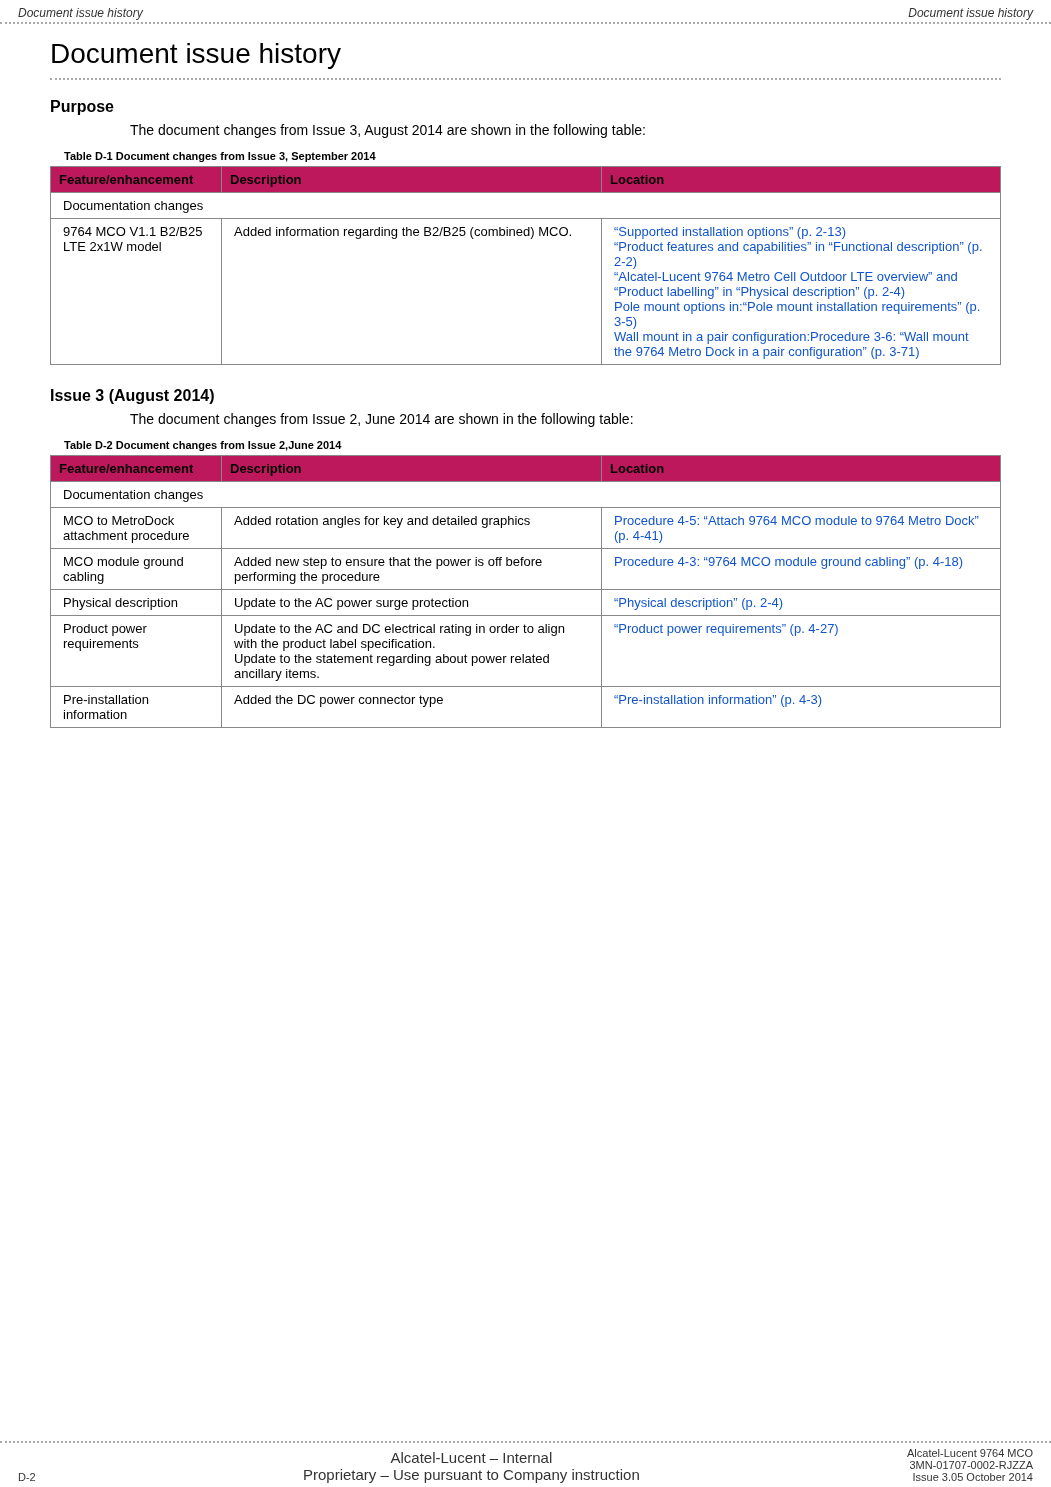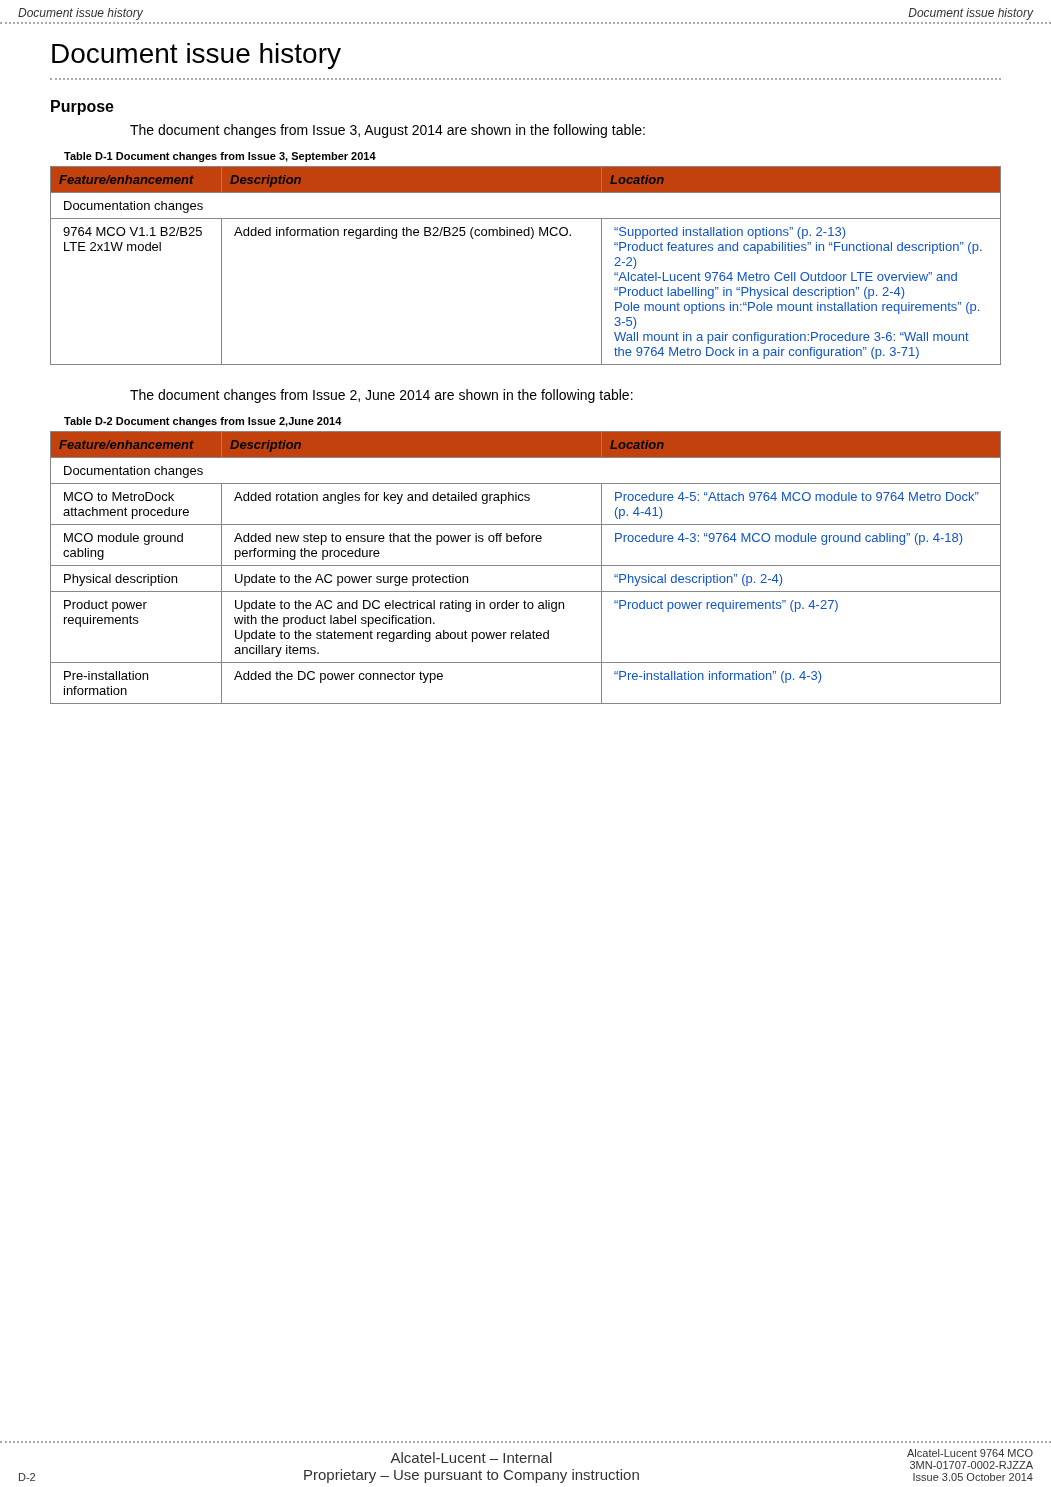--- a/index.html
+++ b/index.html
@@ -81,27 +81,26 @@
     }
 
     table.doc-table {
       width: 100%;
       border-collapse: collapse;
       margin-bottom: 22px;
       font-size: 13px;
     }
 
     table.doc-table th {
-      background: #c2410c;
+      background: #be185d;
       border: 1px solid #888;
       padding: 5px 8px;
       font-weight: bold;
       text-align: left;
       font-size: 13px;
-      font-style: italic;
     }
 
     table.doc-table td {
       border: 1px solid #888;
       padding: 5px 12px;
       vertical-align: top;
     }
 
     table.doc-table tr.span-row td {
       background: #fff;
@@ -152,20 +151,21 @@
           <td colspan="3">Documentation changes</td>
         </tr>
         <tr>
           <td style="vertical-align: top;">9764 MCO V1.1 B2/B25 LTE 2x1W model</td>
           <td style="vertical-align: top;">Added information regarding the B2/B25 (combined) MCO.</td>
           <td style="vertical-align: top;"><a href="#" class="link-text">“Supported installation options” (p. 2-13)</a><br><a href="#" class="link-text">“Product features and capabilities” in “Functional description” (p. 2-2)</a><br><a href="#" class="link-text">“Alcatel-Lucent 9764 Metro Cell Outdoor LTE overview” and “Product labelling” in “Physical description” (p. 2-4)</a><br><a href="#" class="link-text">Pole mount options in:“Pole mount installation requirements” (p. 3-5)</a><br><a href="#" class="link-text">Wall mount in a pair configuration:Procedure 3-6: “Wall mount the 9764 Metro Dock in a pair configuration” (p. 3-71)</a></td>
         </tr>
       </tbody>
   </table>
 
+  <div class="section-heading">Issue 3 (August 2014)</div>
   <div class="section-intro">The document changes from Issue 2, June 2014 are shown in the following table:</div>
 
   <div class="table-caption">Table D-2     Document changes from Issue 2,June 2014</div>
 
   <table class="doc-table">
     <colgroup>
       <col class="col-feature">
       <col class="col-desc">
       <col class="col-loc">
     </colgroup>

